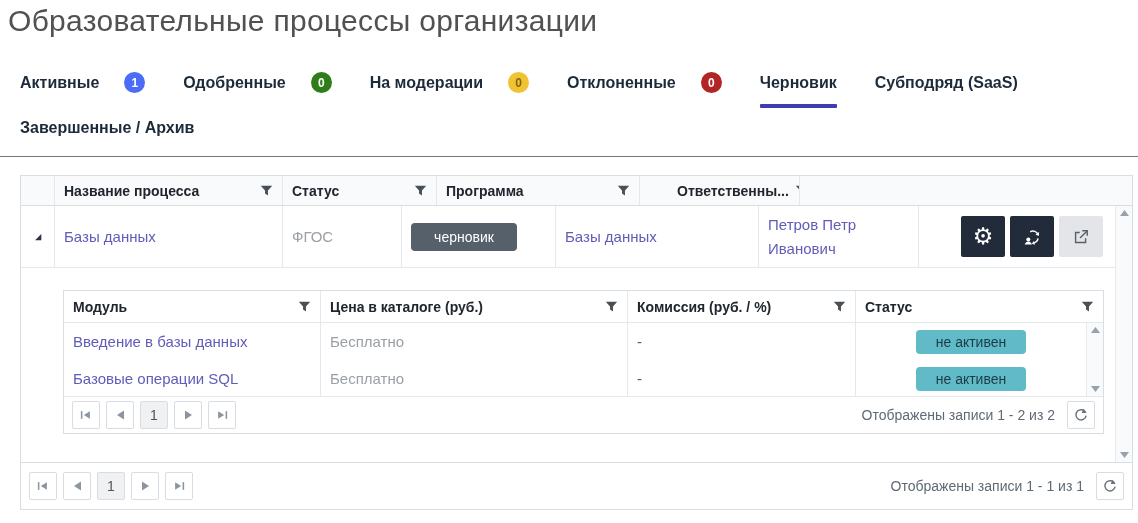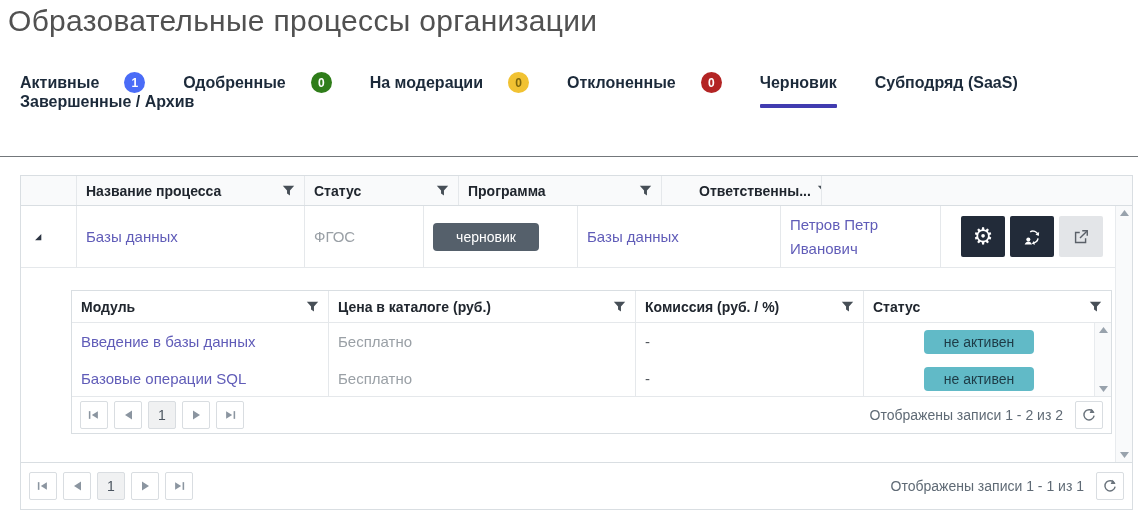--- a/index.html
+++ b/index.html
@@ -9,21 +9,21 @@
     font-family:"Liberation Sans", sans-serif; color:#1f2630; overflow:hidden;
   }
   
   .page-title {
     position:absolute; left:8px; top:4px;
     font-size:30px; font-weight:300; color:#515151; letter-spacing:.3px;
   }
   
   .tabs { position:absolute; left:20px; top:72px; width:1100px; }
   .tabs-row { display:flex; align-items:center; column-gap:38px; }
-  .tabs-row.second { }
+  .tabs-row.second { margin-top:26px; }
   .tab {
     position:relative; display:flex; align-items:center; gap:25px;
     font-size:16px; font-weight:600; color:#1c2a3a; cursor:pointer; white-space:nowrap;
   }
   .tab.active .tab-label { font-weight:700; }
   .tab-underline {
     position:absolute; left:0; right:0; bottom:-16px; height:4px;
     background:var(--accent,#413cb0); border-radius:1px;
   }
   .badge {
@@ -40,21 +40,21 @@
   
   .og { position:absolute; left:20px; top:175px; width:1113px; height:335px;
         border:1px solid #d9dee2; background:#fff; font-size:15px; }
   .og-header { display:flex; height:30px; background:#f9fafb; border-bottom:1px solid #d9dee2; }
   .hcell {
     display:flex; align-items:center; justify-content:space-between;
     padding:0 9px; font-weight:700; font-size:14px; color:#20262e; overflow:hidden; white-space:nowrap;
   }
   .hcell:not(:first-child), .cell:not(:first-child) { border-left:1px solid #e5e8eb; }
   .c-exp  { width:33px; flex:none; }
-  .c-name { width:228px; flex:none;margin-left:22px; }
+  .c-name { width:228px; flex:none; }
   .c-std  { width:119px; flex:none; }
   .c-stat { width:154px; flex:none; }
   .c-prog { width:203px; flex:none; }
   .c-resp { width:160px; flex:none;padding-left:37px; }
   .c-act  { flex:1; }
   .funnel { flex:none; margin-left:6px; cursor:pointer; display:flex; }
   
   .og-body { position:relative; height:256px; }
   .og-row { display:flex; height:62px; border-bottom:1px solid #e5e8eb; margin-right:17px; }
   .cell { display:flex; align-items:center; padding:0 9px; overflow:hidden; }
@@ -77,21 +77,21 @@
   
   .vscroll {
     position:absolute; right:0; top:0; bottom:0; width:17px;
     background:#f9fafb; border-left:1px solid #e8ebee;
     display:flex; flex-direction:column; justify-content:space-between; align-items:center;
     padding:4px 0;
   }
   .sarrow { display:flex; cursor:pointer; }
   
   .og-detail { padding:22px 12px 0 42px; }
-  .ng { width:1041px; border:1px solid #d9dee2; background:#fff;margin-left:8px; }
+  .ng { width:1041px; border:1px solid #d9dee2; background:#fff; }
   .ng-header { display:flex; height:32px; border-bottom:1px solid #e5e8eb; background:#fff; }
   .n-mod   { width:256px; flex:none; }
   .n-price { width:307px; flex:none; }
   .n-comm  { width:228px; flex:none; }
   .n-stat  { flex:1; }
   .ng-row { display:flex; height:37px; margin-right:17px; }
   .ng-row + .ng-row .cell { border-top:none; }
   .ng-rows { position:relative; height:74px; border-bottom:1px solid #e5e8eb; }
   .status-cell { justify-content:center; }
   .inactive-badge {

